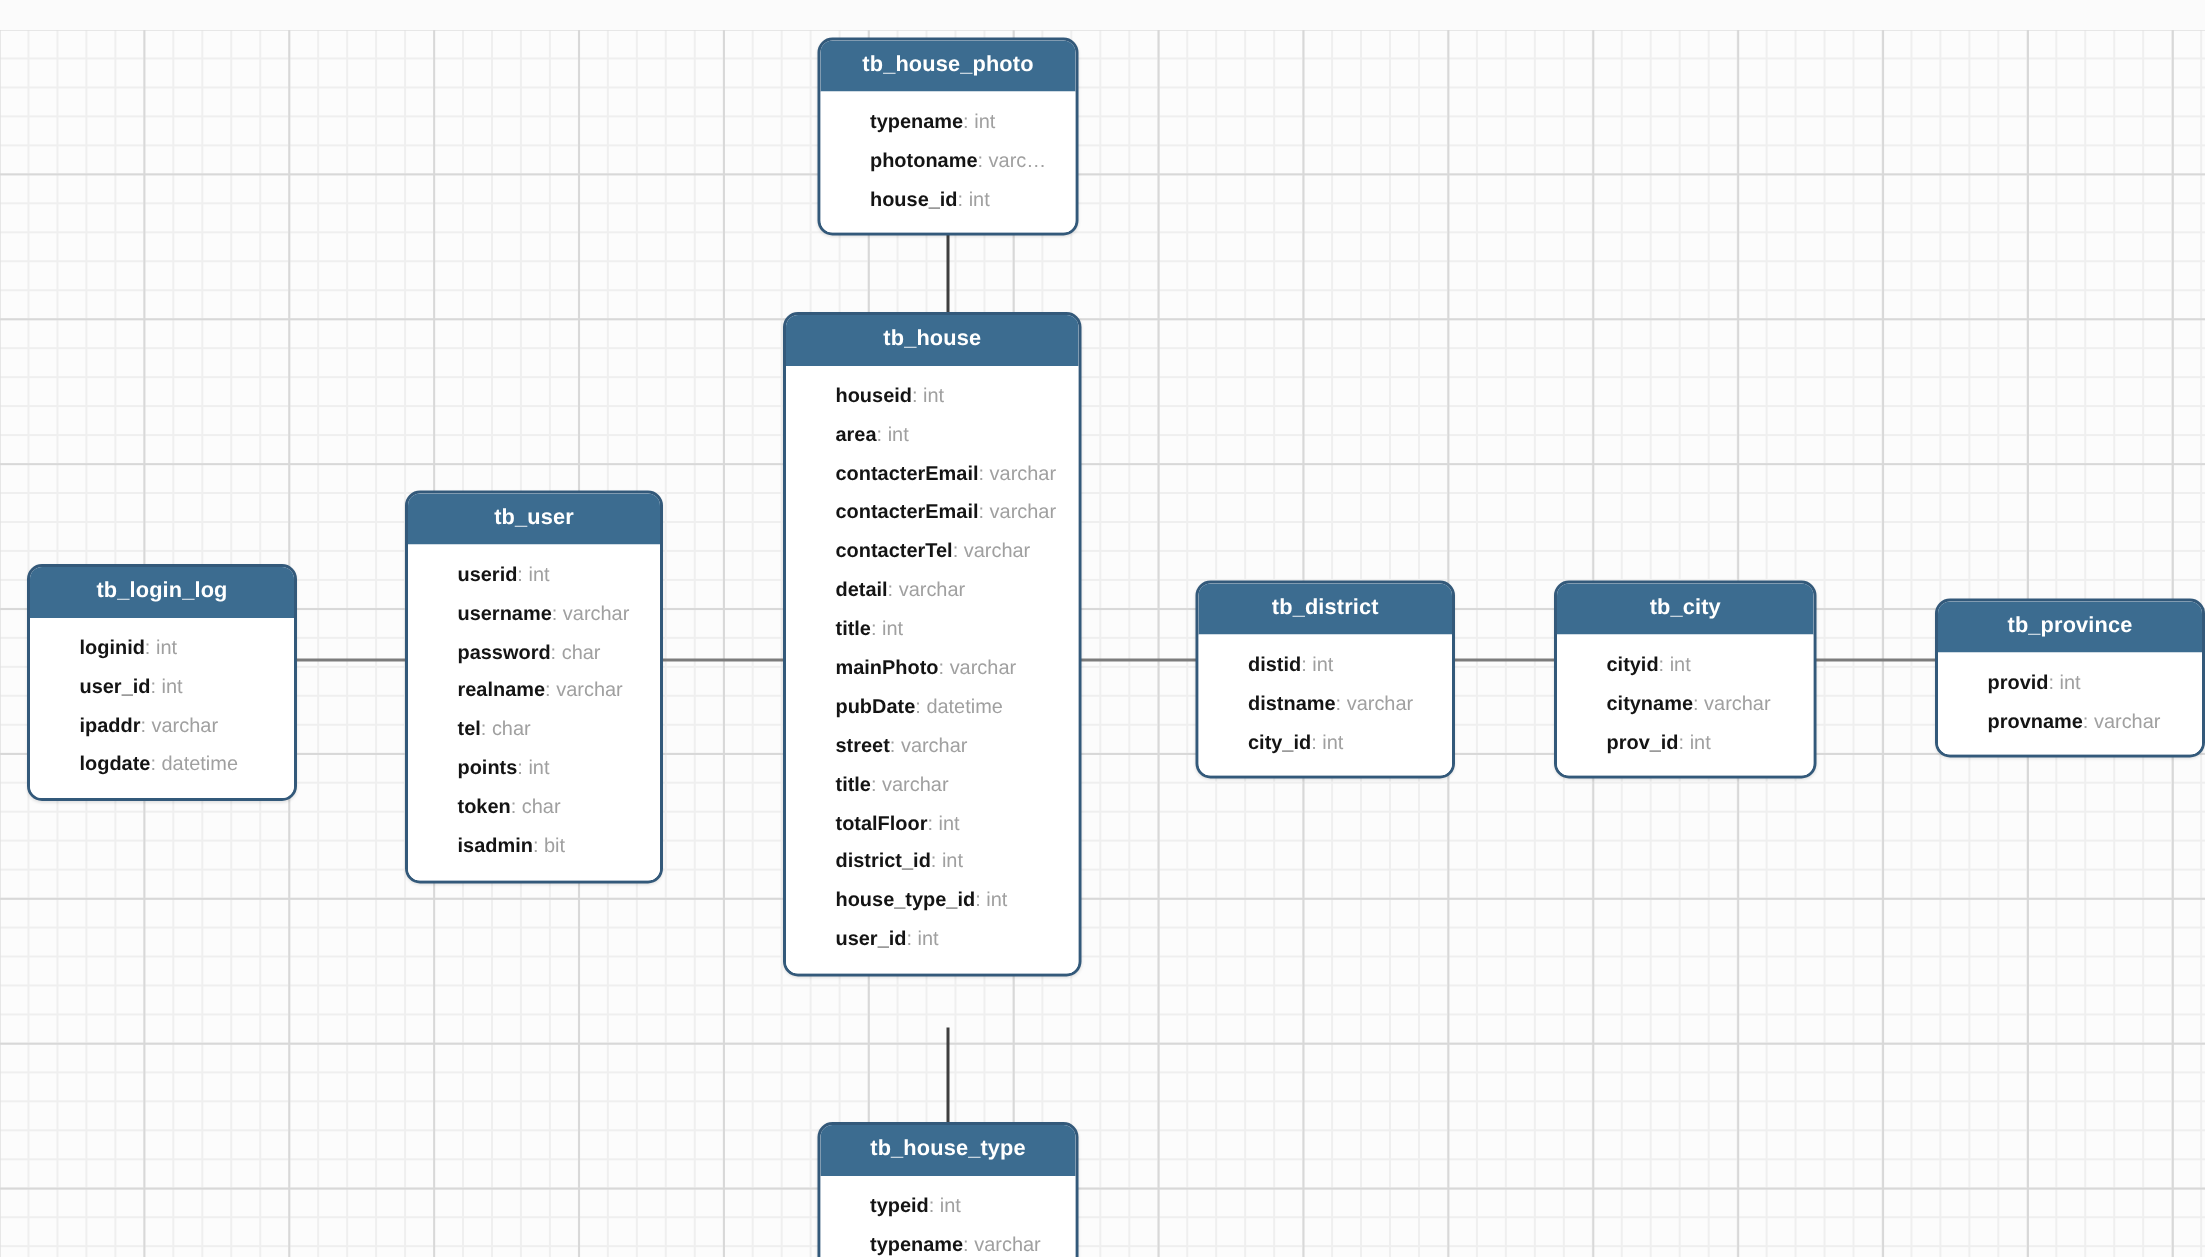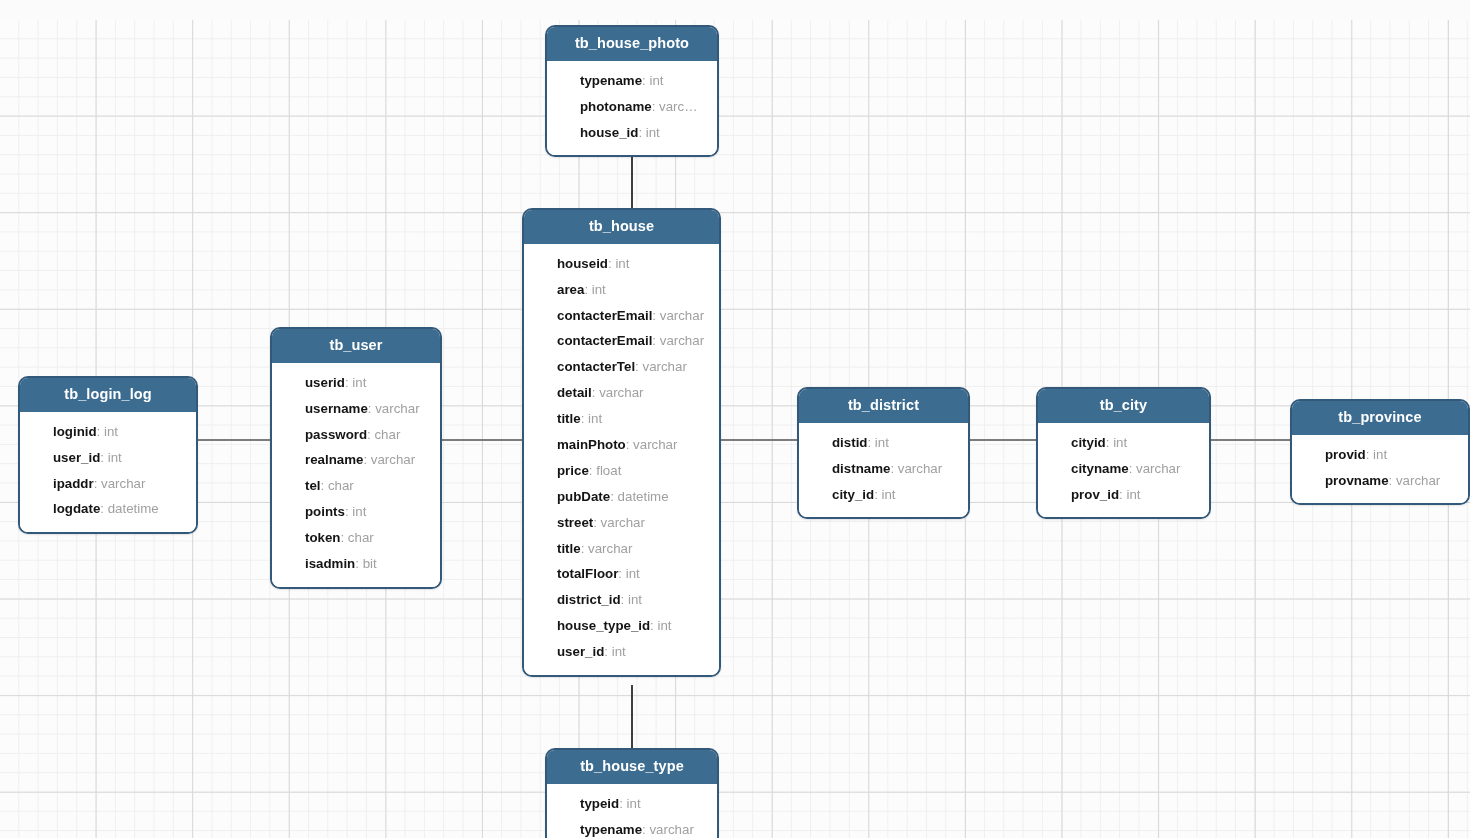--- a/index.html
+++ b/index.html
@@ -129,21 +129,20 @@
     <div class="entity-header">tb_house</div>
     <div class="entity-body">
       <div class="field"><span class="fname">houseid</span><span class="ftype">:&nbsp;</span><span class="ftype">int</span></div>
       <div class="field"><span class="fname">area</span><span class="ftype">:&nbsp;</span><span class="ftype">int</span></div>
       <div class="field"><span class="fname">contacterEmail</span><span class="ftype">:&nbsp;</span><span class="ftype">varchar</span></div>
       <div class="field"><span class="fname">contacterEmail</span><span class="ftype">:&nbsp;</span><span class="ftype">varchar</span></div>
       <div class="field"><span class="fname">contacterTel</span><span class="ftype">:&nbsp;</span><span class="ftype">varchar</span></div>
       <div class="field"><span class="fname">detail</span><span class="ftype">:&nbsp;</span><span class="ftype">varchar</span></div>
       <div class="field"><span class="fname">title</span><span class="ftype">:&nbsp;</span><span class="ftype">int</span></div>
       <div class="field"><span class="fname">mainPhoto</span><span class="ftype">:&nbsp;</span><span class="ftype">varchar</span></div>
-      <div class="field"><span class="fname">price</span><span class="ftype">:&nbsp;</span><span class="ftype">float</span></div>
       <div class="field"><span class="fname">pubDate</span><span class="ftype">:&nbsp;</span><span class="ftype">datetime</span></div>
       <div class="field"><span class="fname">street</span><span class="ftype">:&nbsp;</span><span class="ftype">varchar</span></div>
       <div class="field"><span class="fname">title</span><span class="ftype">:&nbsp;</span><span class="ftype">varchar</span></div>
       <div class="field"><span class="fname">totalFloor</span><span class="ftype">:&nbsp;</span><span class="ftype">int</span></div>
       <div class="field"><span class="fname">district_id</span><span class="ftype">:&nbsp;</span><span class="ftype">int</span></div>
       <div class="field"><span class="fname">house_type_id</span><span class="ftype">:&nbsp;</span><span class="ftype">int</span></div>
       <div class="field"><span class="fname">user_id</span><span class="ftype">:&nbsp;</span><span class="ftype">int</span></div>
     </div>
   </div>
 

